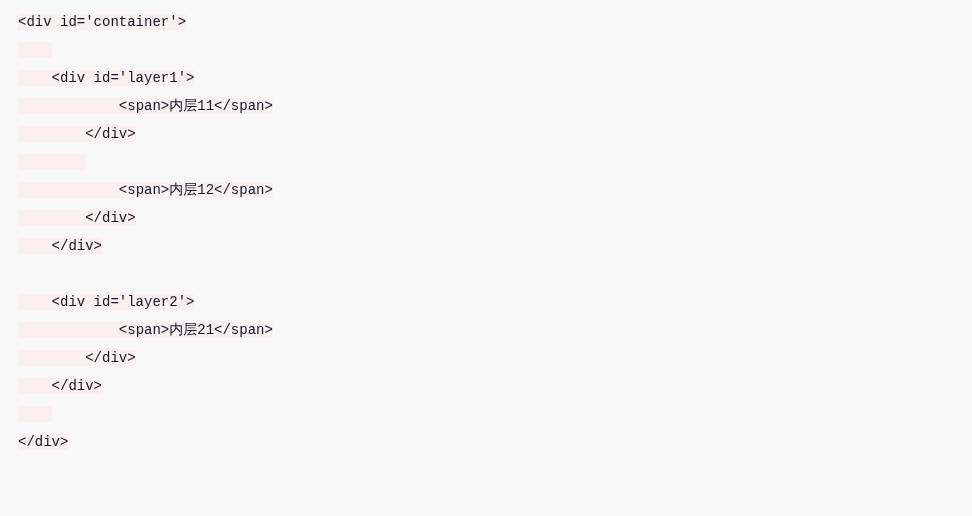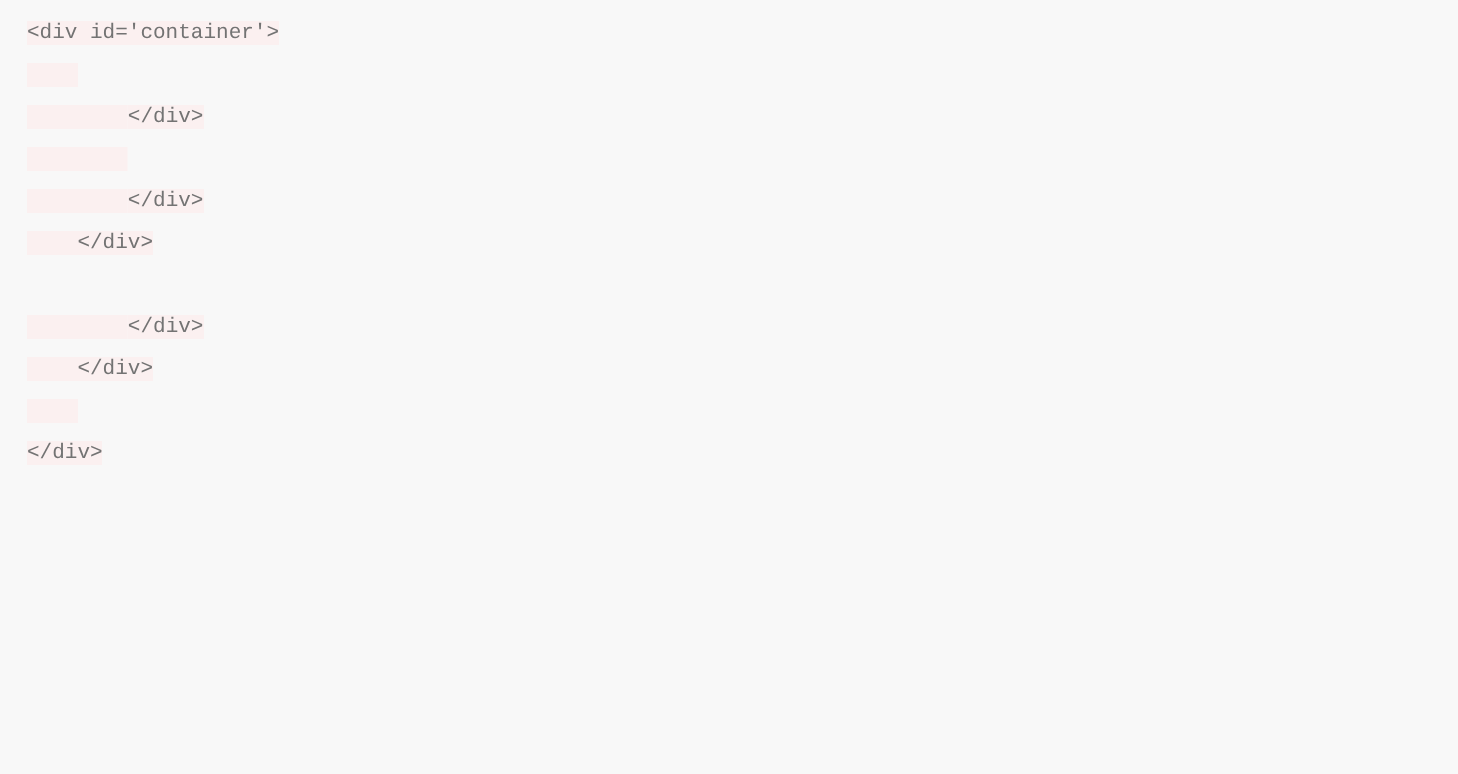--- a/index.html
+++ b/index.html
@@ -15,33 +15,38 @@
       line-height: 28px;
     }
     .code-block {
       background: transparent;
     }
     .line {
       display: block;
     }
     .code-span {
       background: #fbf0f0;
-      color: #737373;
+      color: #0f172a;
       white-space: pre;
       display: inline;
     }
   </style>
 </head>
 <body>
 
 <div class="code-block">
   <div class="line"><span class="code-span">&lt;div id='container'&gt;</span></div>
   <div class="line"><span class="code-span">    </span></div>
+  <div class="line"><span class="code-span">    </span><span class="code-span">&lt;div id='layer1'&gt;</span></div>
+  <div class="line"><span class="code-span">            </span><span class="code-span">&lt;span&gt;内层11&lt;/span&gt;</span></div>
   <div class="line"><span class="code-span">        </span><span class="code-span">&lt;/div&gt;</span></div>
   <div class="line"><span class="code-span">        </span></div>
+  <div class="line"><span class="code-span">            </span><span class="code-span">&lt;span&gt;内层12&lt;/span&gt;</span></div>
   <div class="line"><span class="code-span">        </span><span class="code-span">&lt;/div&gt;</span></div>
   <div class="line"><span class="code-span">    </span><span class="code-span">&lt;/div&gt;</span></div>
   <div class="line">&nbsp;</div>
+  <div class="line"><span class="code-span">    </span><span class="code-span">&lt;div id='layer2'&gt;</span></div>
+  <div class="line"><span class="code-span">            </span><span class="code-span">&lt;span&gt;内层21&lt;/span&gt;</span></div>
   <div class="line"><span class="code-span">        </span><span class="code-span">&lt;/div&gt;</span></div>
   <div class="line"><span class="code-span">    </span><span class="code-span">&lt;/div&gt;</span></div>
   <div class="line"><span class="code-span">    </span></div>
   <div class="line"><span class="code-span">&lt;/div&gt;</span></div>
 </div>
 
 </body></html>

